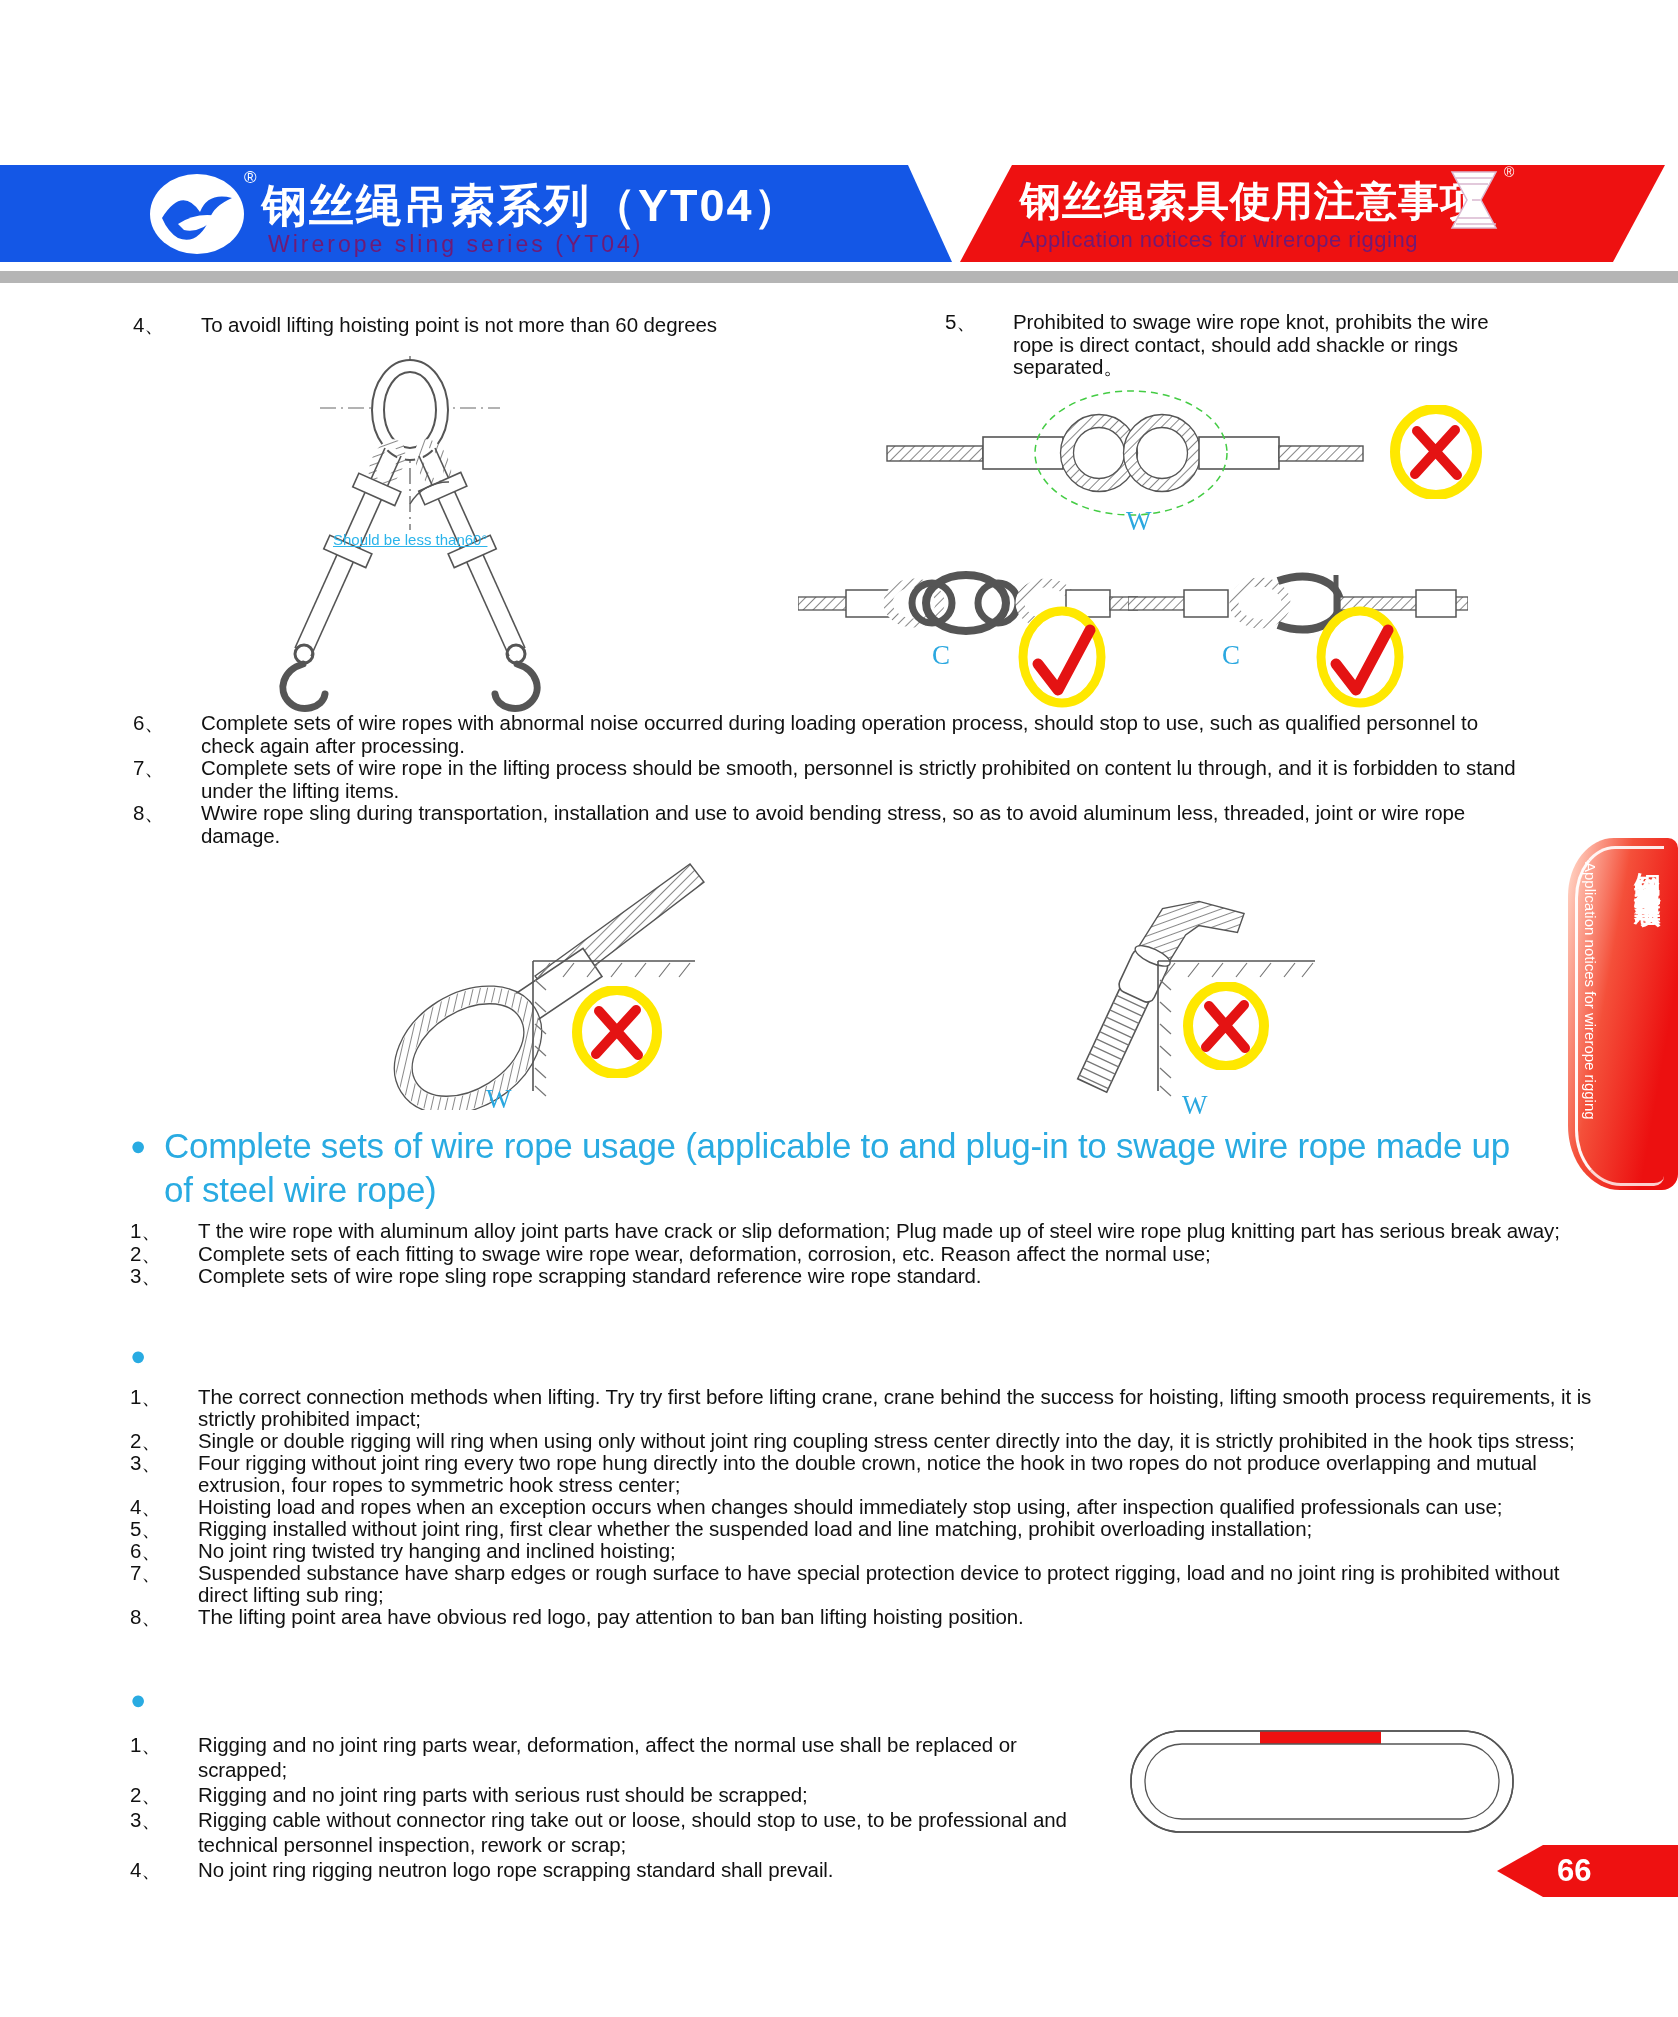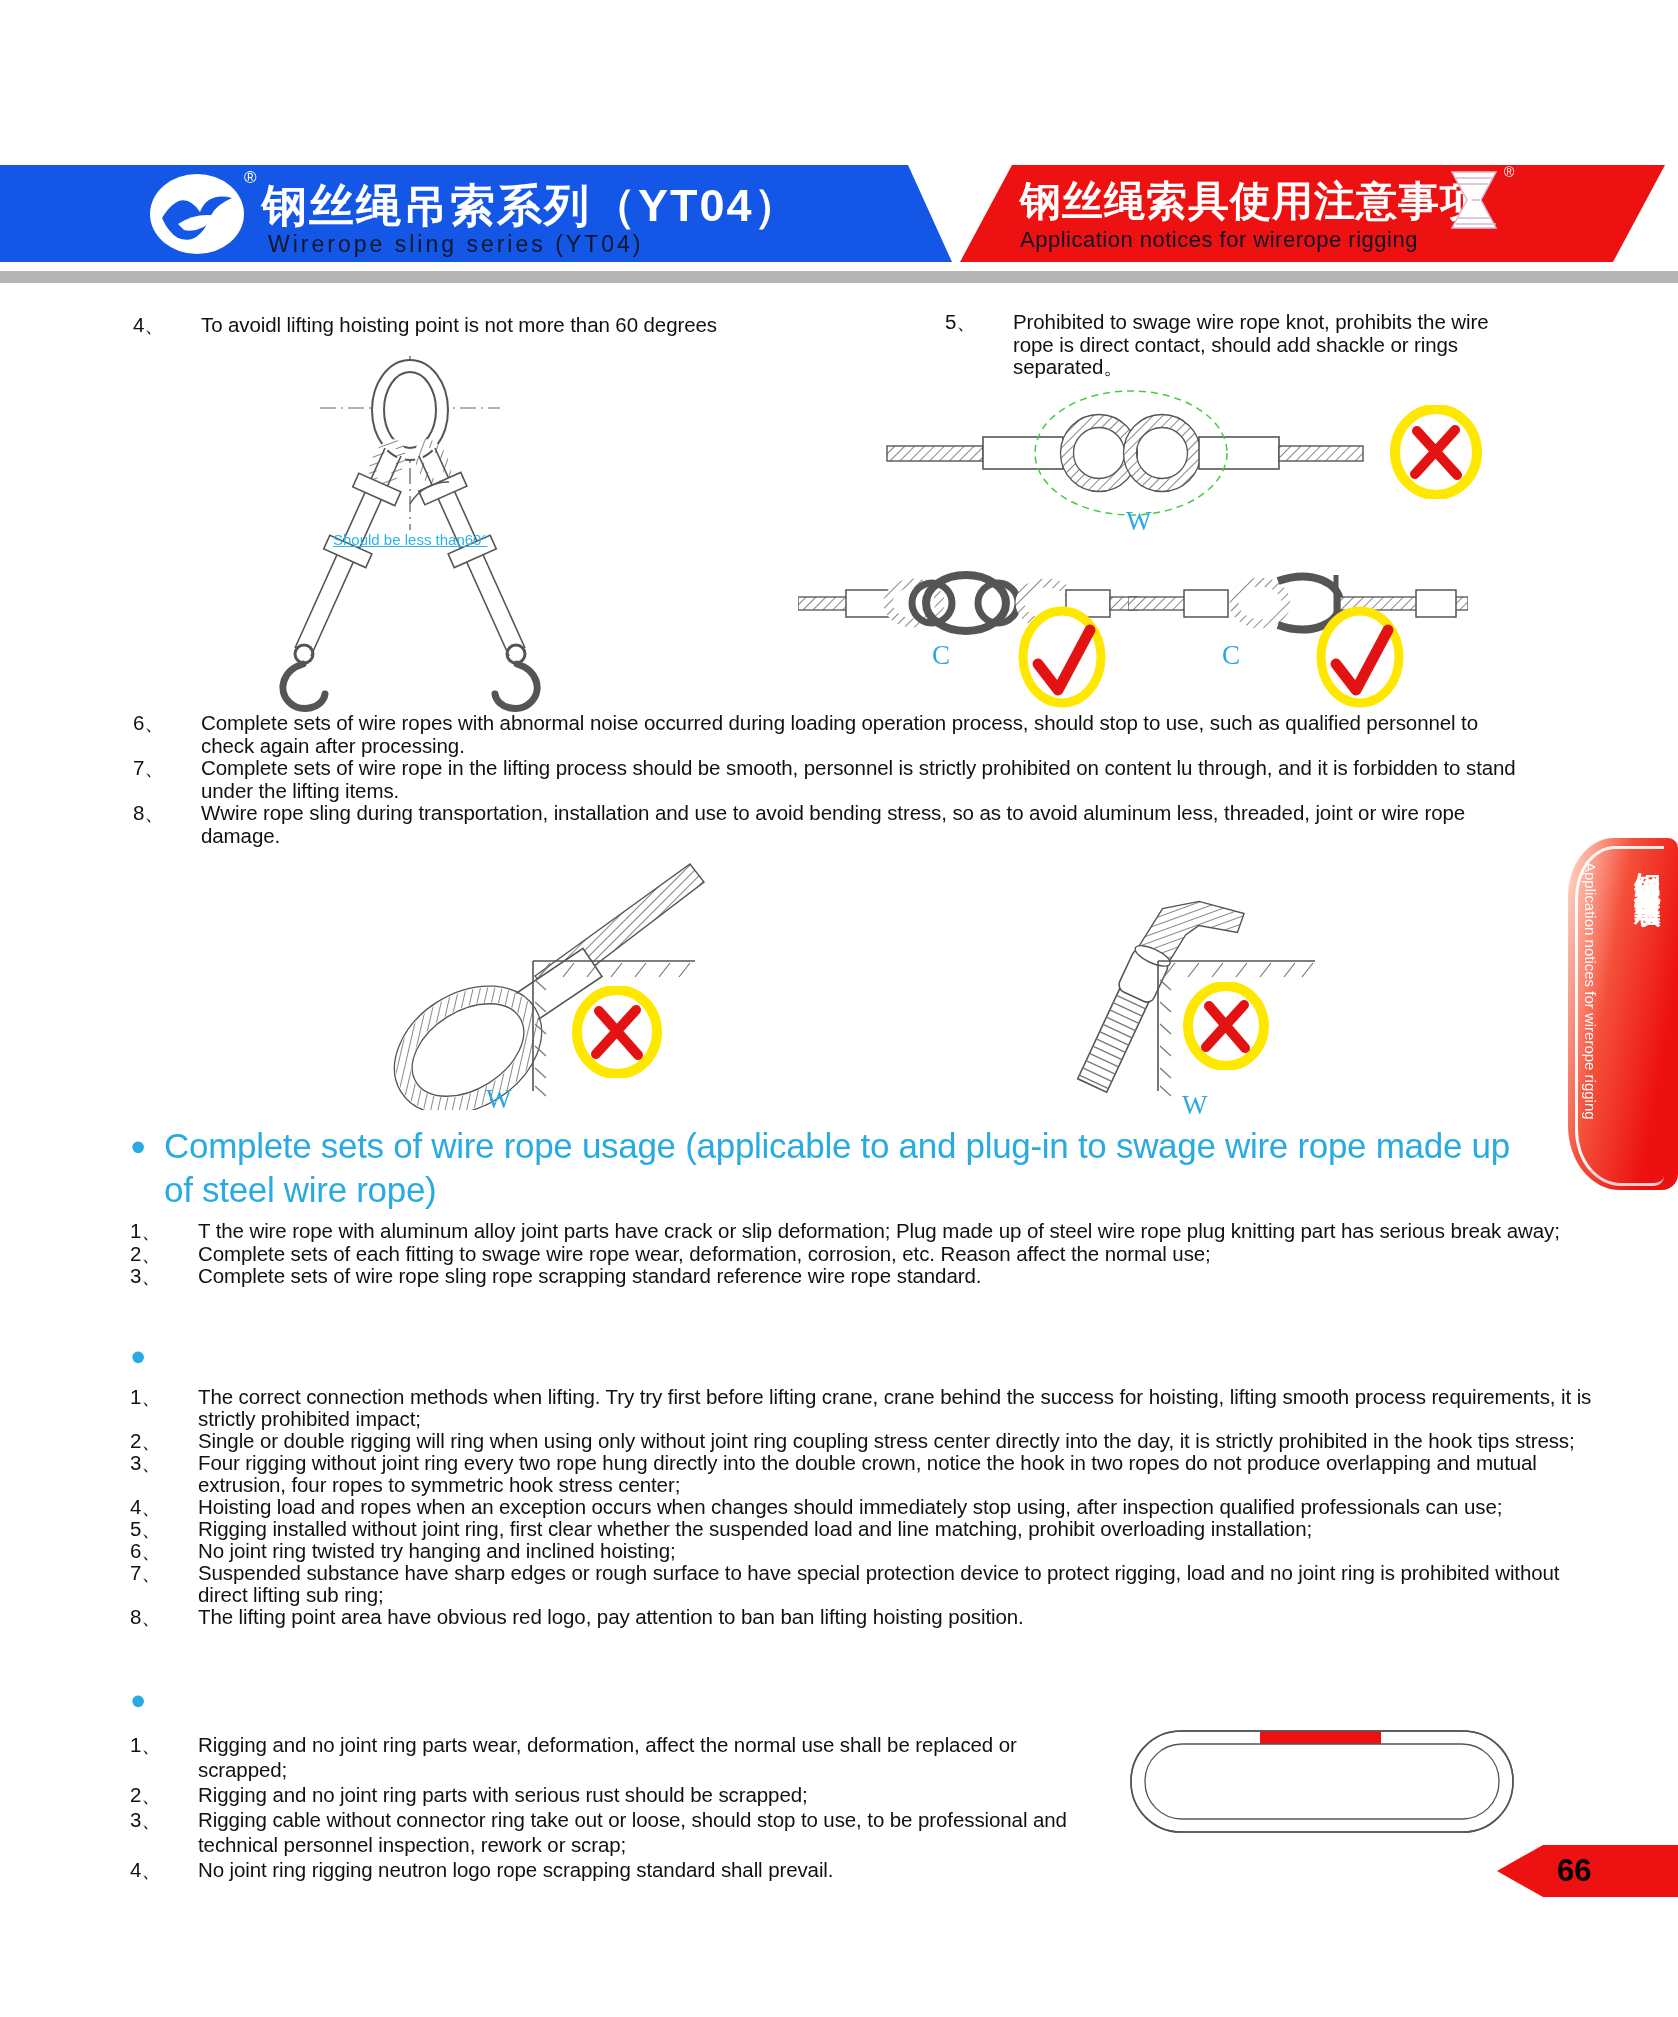--- a/index.html
+++ b/index.html
@@ -6,21 +6,21 @@
   .page{position:relative;width:1678px;height:2017px;background:#fff;overflow:hidden;
         font-family:"Liberation Sans",sans-serif;color:#111;}
   
   .band-blue{position:absolute;left:0;top:165px;width:955px;height:97px;background:#1457e6;
              clip-path:polygon(0 0,908px 0,952px 100%,0 100%);}
   .band-red{position:absolute;left:958px;top:165px;width:712px;height:97px;background:#ee1111;
             clip-path:polygon(54px 0,707px 0,655px 100%,2px 100%);}
   .hdr-logo{position:absolute;left:148px;top:172px;}
   .hdr-reg{position:absolute;color:#fff;font-size:17px;}
   .zh-title{position:absolute;color:#fff;font-weight:bold;white-space:nowrap;}
-  .en-title{position:absolute;color:#0f172a;white-space:nowrap;}
+  .en-title{position:absolute;color:#701a75;white-space:nowrap;}
   .l-zh{left:262px;top:176px;font-size:45px;letter-spacing:2px;}
   .l-en{left:268px;top:231px;font-size:23px;letter-spacing:3px;}
   .r-zh{left:1020px;top:174px;font-size:41px;letter-spacing:1px;}
   .r-en{left:1020px;top:227px;font-size:22px;letter-spacing:.5px;}
   .gray-bar{position:absolute;left:0;top:271px;width:1678px;height:12px;background:#b5b5b5;}
   
   .item{display:flex;align-items:flex-start;font-size:20.5px;line-height:22.5px;letter-spacing:-.1px;}
   .item .num{flex:0 0 35px;}
   .item .txt{flex:1 1 auto;margin-left:33px;}
   .block{position:absolute;}
@@ -40,21 +40,21 @@
   .side-tab::before{content:"";position:absolute;left:7px;top:8px;width:86px;height:334px;
             border-left:3px solid rgba(255,255,255,.95);border-top:3px solid rgba(255,255,255,.9);
             border-bottom:3px solid rgba(255,255,255,.8);
             border-radius:40px 0 10px 46px / 52px 0 10px 56px;}
   .side-zh{position:absolute;right:12px;top:14px;writing-mode:vertical-rl;color:#fff;font-weight:bold;
            font-size:26px;letter-spacing:3px;}
   .side-en{position:absolute;left:14px;top:24px;writing-mode:vertical-rl;color:#fff;font-size:15px;}
   
   .page-badge{position:absolute;left:1497px;top:1845px;width:181px;height:52px;background:#ee1111;
               clip-path:polygon(0 50%,46px 0,100% 0,100% 100%,46px 100%);}
-  .page-badge span{display:block;padding-left:60px;line-height:52px;color:#000000;font-weight:bold;font-size:31px;}
+  .page-badge span{display:block;padding-left:60px;line-height:52px;color:#ffffff;font-weight:bold;font-size:31px;}
 </style>
 </head>
 <body>
 
 <div class="page">
 
   <div class="band-blue"></div>
   <div class="band-red"></div>
 
   <svg class="hdr-logo" width="98" height="84" viewBox="0 0 98 84">

